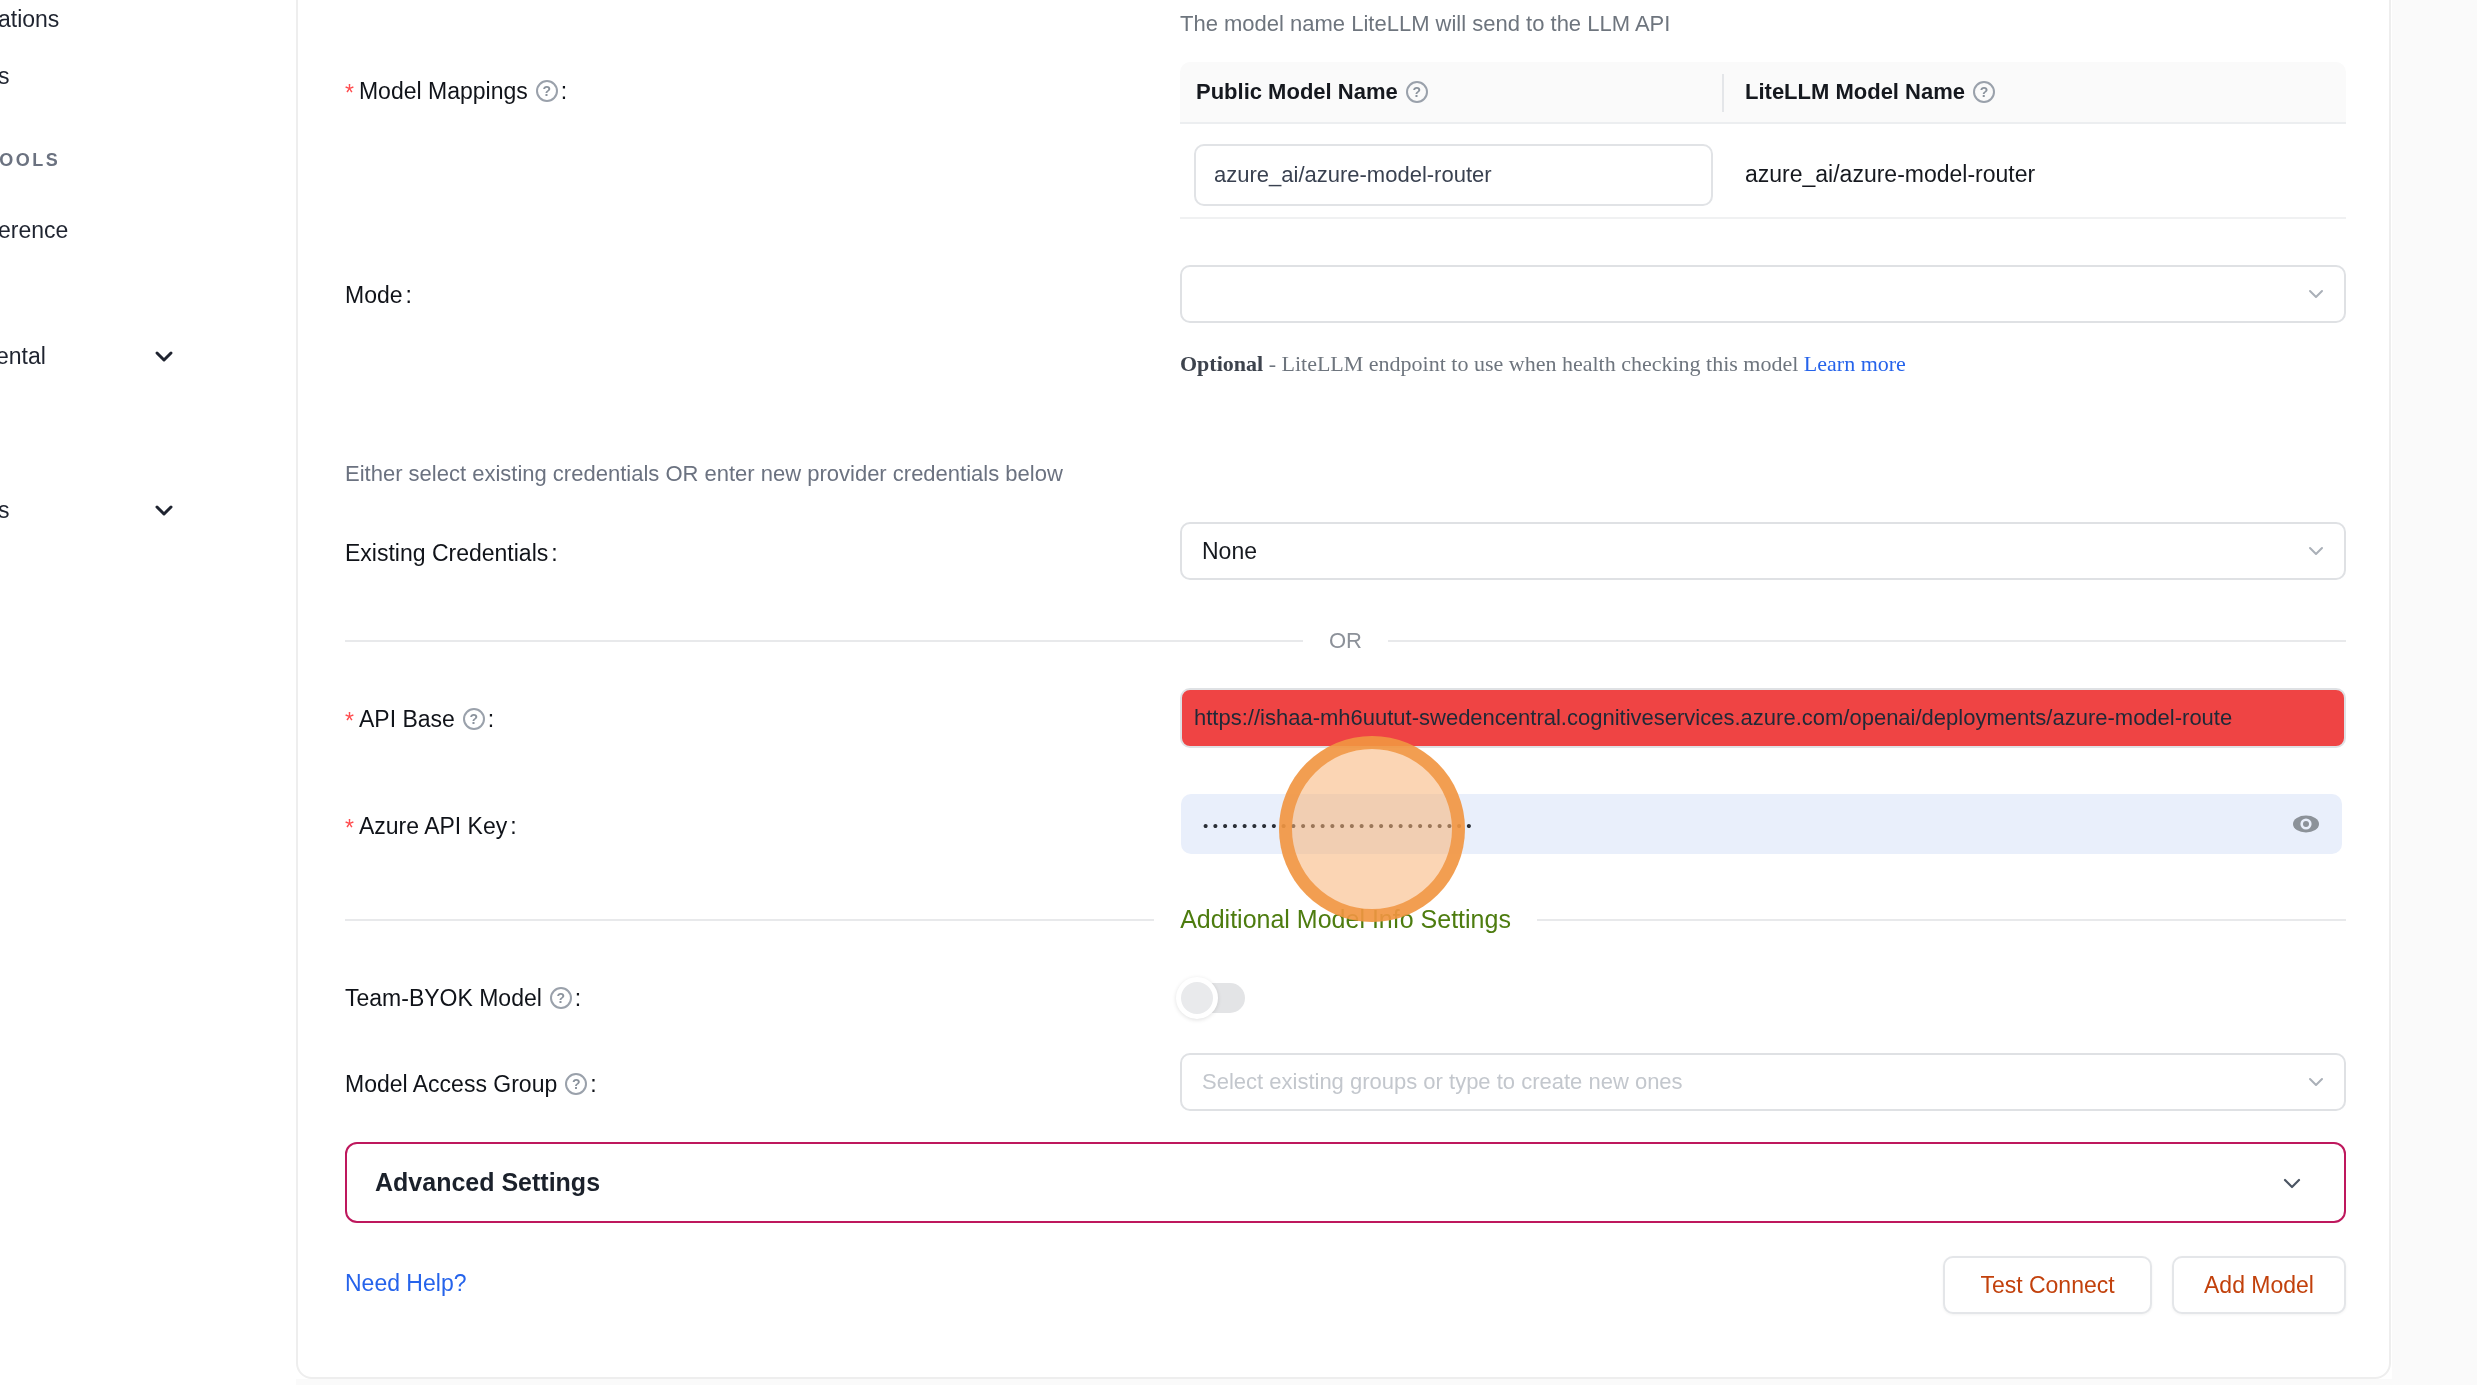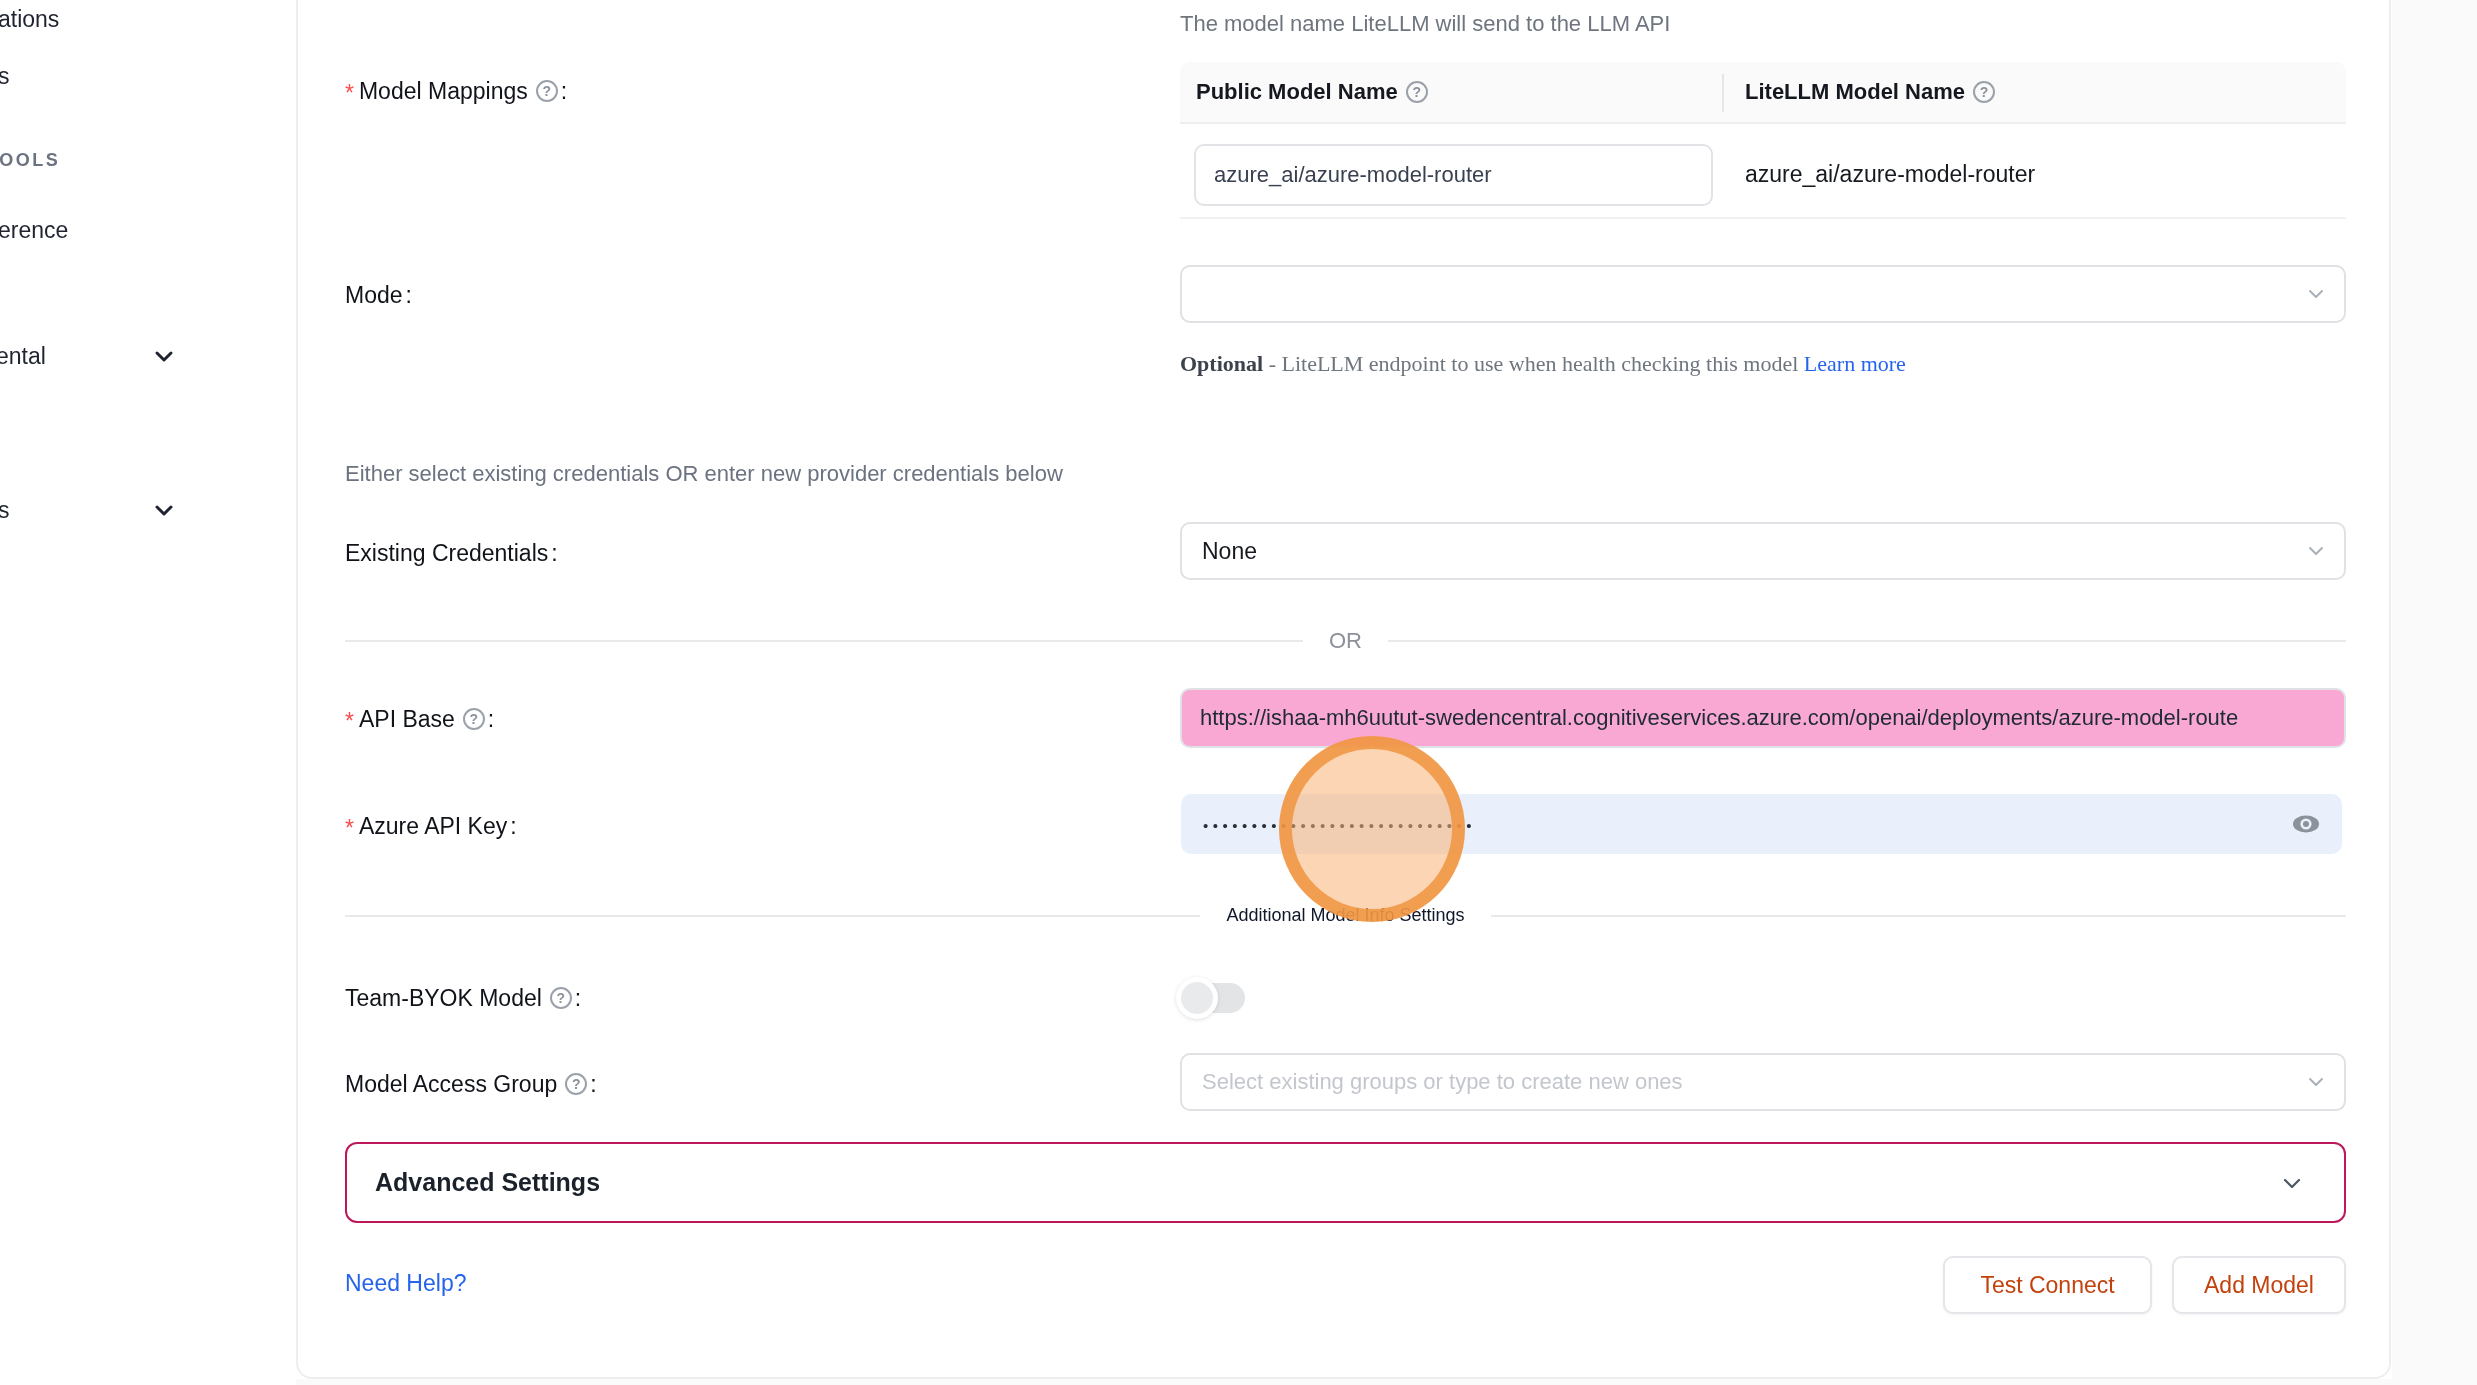--- a/index.html
+++ b/index.html
@@ -54,25 +54,25 @@
 
   
   .mode-help { position:absolute; left:1180px; top:344px; width:820px; font-size:22px; line-height:40px; color:#6e757e;font-family:Liberation Serif, serif; }
   .mode-help b { color:#3d434d; font-weight:700; }
   .link { color:#2563eb; cursor:pointer; text-decoration:none; }
 
   
   .divider { position:absolute; left:345px; width:2001px; display:flex; align-items:center; gap:26px; }
   .divider .line { flex:1; height:2px; background:#e8e9eb; }
   .divider .dtext { font-size:22px; color:#8c9199; white-space:nowrap; }
-  .divider.dark .dtext { font-size:18px; color:#0f172a; }
+  .divider.dark .dtext { font-size:25px; color:#4d7c0f; }
 
   
   .txt-input { position:absolute; left:1180px; width:1166px; height:60px; border:2px solid #dfe1e4;
-               border-radius:10px; padding:0 18px; font-size:22px; color:#1f2937; background:#f9a8d4;
+               border-radius:10px; padding:0 12px; font-size:22px; color:#1f2937; background:#ef4444;
                outline:none; font-family:"Liberation Sans", sans-serif; white-space:nowrap; overflow:hidden; }
   .key-field { position:absolute; left:1181px; top:794px; width:1161px; height:60px; background:#e9effb;
                border:none; border-radius:10px; display:flex; align-items:center; padding:0 22px; }
   .key-dots { font-size:15px; letter-spacing:4.5px; color:#2b2f36; transform:translateY(1px); }
   .eye { position:absolute; right:20px; top:50%; transform:translateY(-50%); }
 
   
   .toggle { position:absolute; left:1179px; top:983px; width:66px; height:30px; border-radius:16px;
             background:#e3e4e6; cursor:pointer; }
   .toggle .knob { position:absolute; left:-3px; top:-6px; width:42px; height:42px; border-radius:50%;

